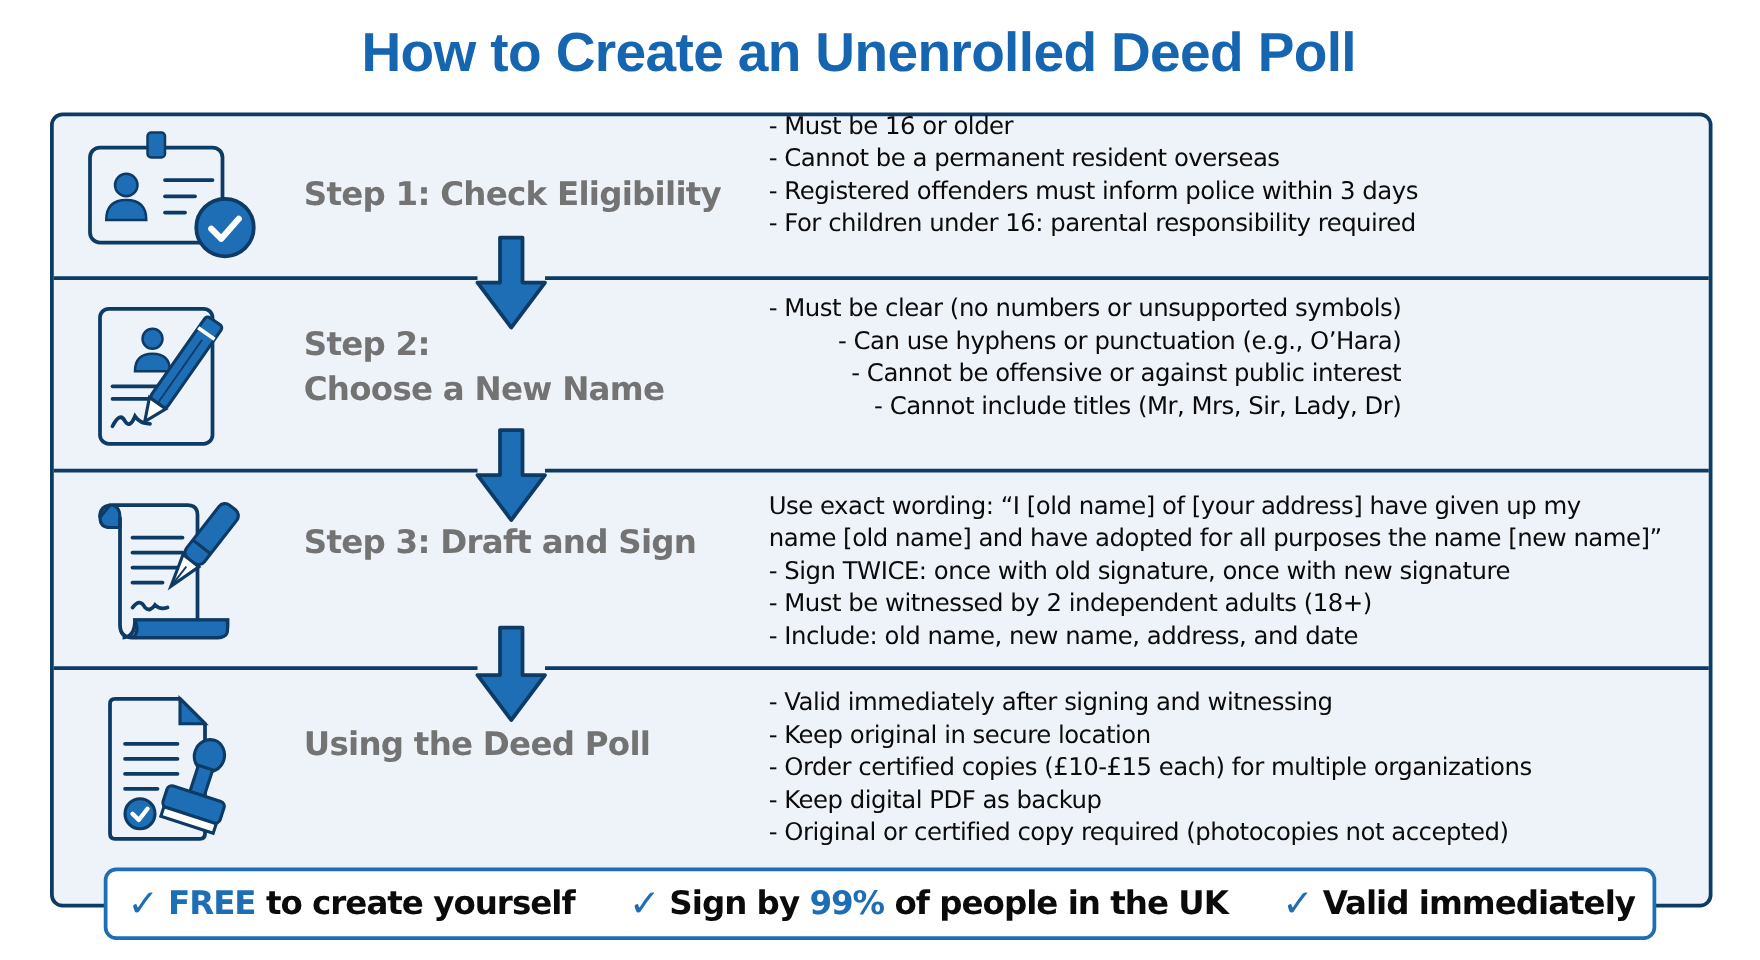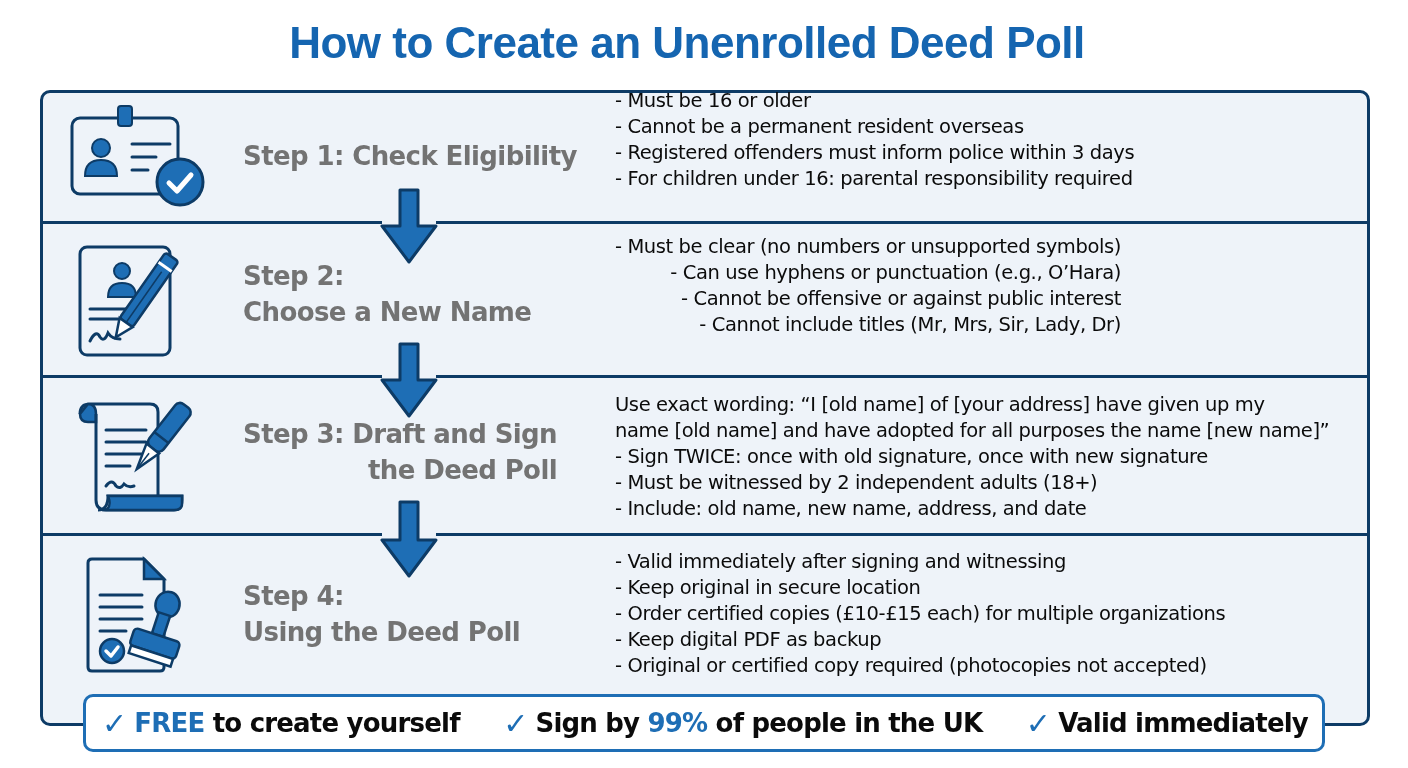--- a/index.html
+++ b/index.html
@@ -130,21 +130,20 @@
       <g transform="translate(112,6) rotate(38)">
         <rect x="-9" y="0" width="18" height="54" rx="6" fill="#1e6eb5" stroke="#0d3b66" stroke-width="2.5"></rect>
         <line x1="-9" y1="40" x2="9" y2="40" stroke="#0d3b66" stroke-width="2.5"></line>
         <path d="M-8 54 L0 80 L8 54 Z" fill="#ffffff" stroke="#0d3b66" stroke-width="2.5"></path>
         <line x1="0" y1="60" x2="0" y2="78" stroke="#0d3b66" stroke-width="1.5"></line>
       </g>
     </svg>
   </div>
   <div class="step-title" style="top:416px;text-align:right;">
     <div>Step 3: Draft and Sign</div>
-    <div>the Deed Poll</div>
   </div>
   <ul class="bullets" style="top:392px;">
     <li>Use exact wording: “I [old name] of [your address] have given up my</li>
     <li>name [old name] and have adopted for all purposes the name [new name]”</li>
     <li>- Sign TWICE: once with old signature, once with new signature</li>
     <li>- Must be witnessed by 2 independent adults (18+)</li>
     <li>- Include: old name, new name, address, and date</li>
   </ul>
 </div>
 
@@ -161,21 +160,20 @@
       <path d="M22 96 L27 101 L34 92" fill="none" stroke="#ffffff" stroke-width="3.5" stroke-linecap="round" stroke-linejoin="round"></path>
       <g transform="translate(86,42) rotate(18)">
         <ellipse cx="0" cy="8" rx="12" ry="13" fill="#1e6eb5" stroke="#0d3b66" stroke-width="2.5"></ellipse>
         <rect x="-6" y="18" width="12" height="22" fill="#1e6eb5" stroke="#0d3b66" stroke-width="2.5"></rect>
         <rect x="-24" y="40" width="48" height="18" rx="4" fill="#1e6eb5" stroke="#0d3b66" stroke-width="2.5"></rect>
         <rect x="-22" y="58" width="44" height="8" fill="#ffffff" stroke="#0d3b66" stroke-width="2.5"></rect>
       </g>
     </svg>
   </div>
   <div class="step-title" style="top:578px;">
-    <div>Step 4:</div>
     <div>Using the Deed Poll</div>
   </div>
   <ul class="bullets" style="top:549px;">
     <li>- Valid immediately after signing and witnessing</li>
     <li>- Keep original in secure location</li>
     <li>- Order certified copies (£10-£15 each) for multiple organizations</li>
     <li>- Keep digital PDF as backup</li>
     <li>- Original or certified copy required (photocopies not accepted)</li>
   </ul>
 </div>

